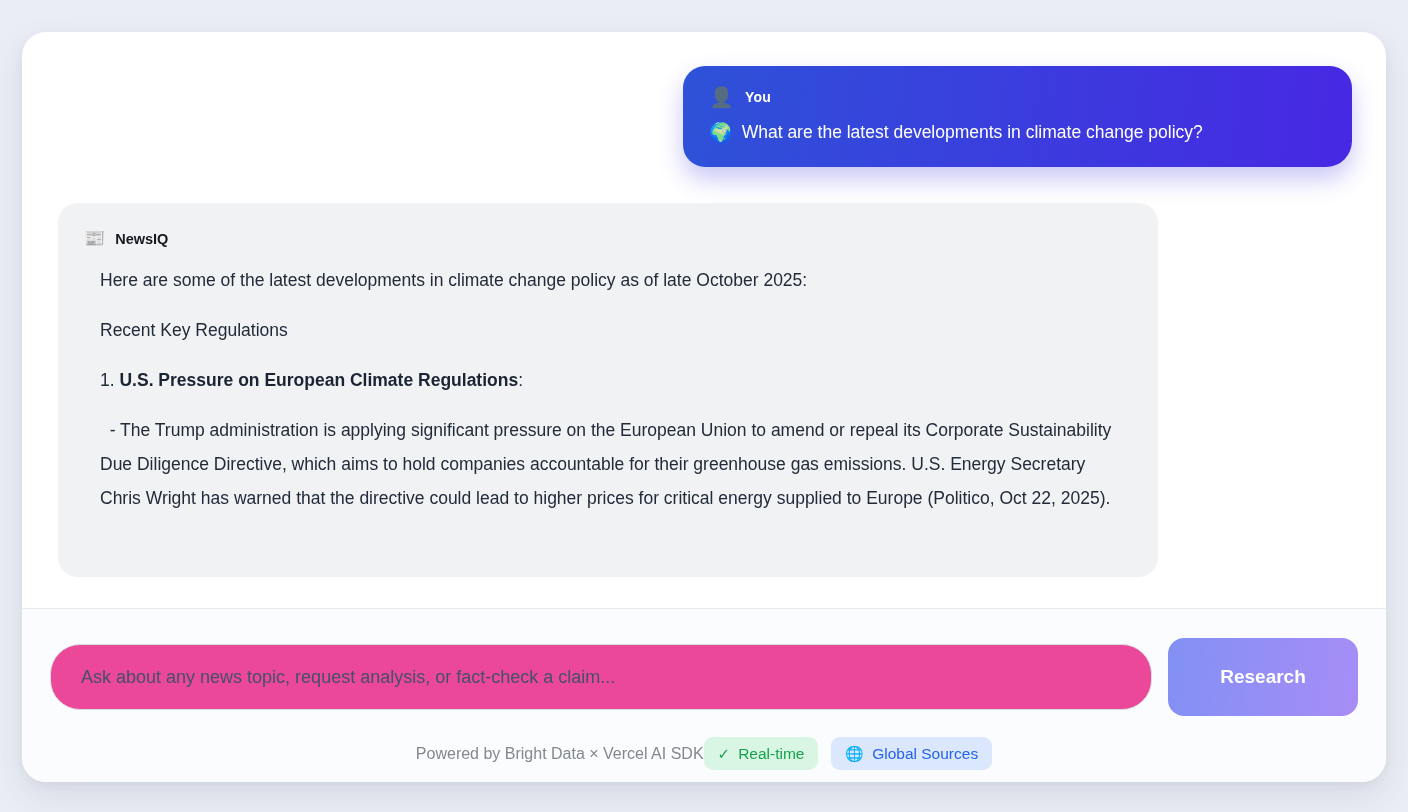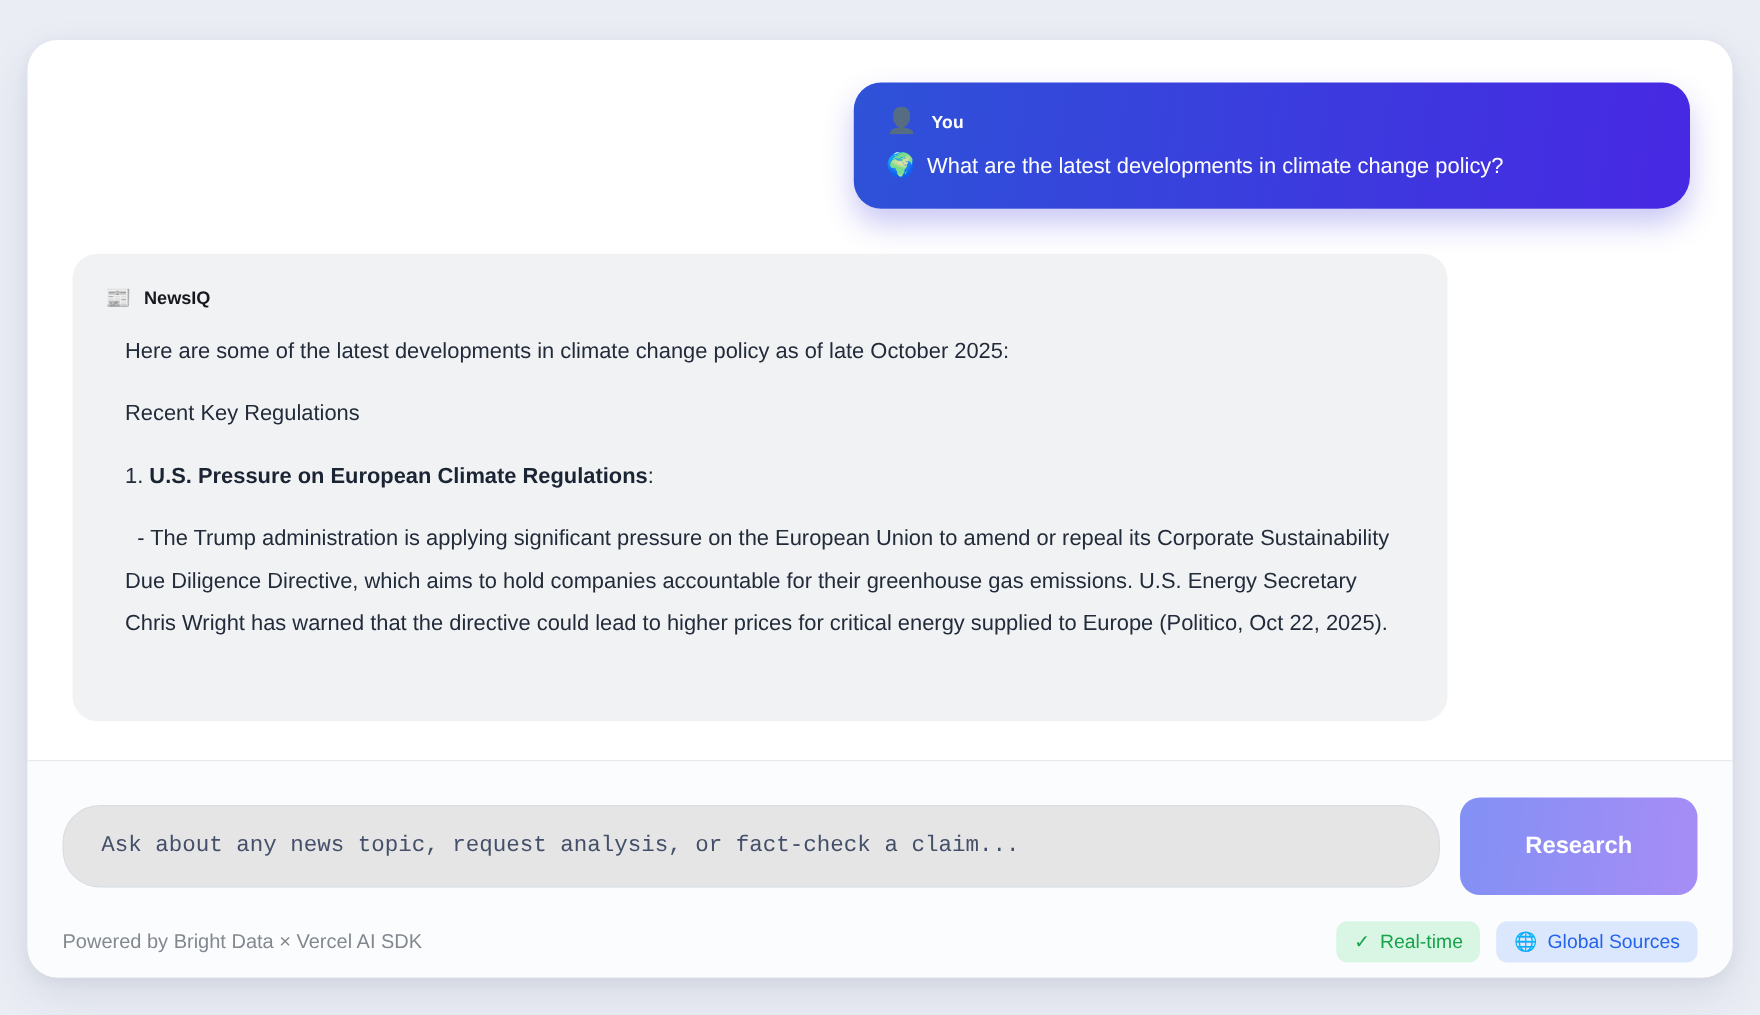--- a/index.html
+++ b/index.html
@@ -96,43 +96,43 @@
     gap: 16px;
     margin-top: 29px;
   }
   .composer-input {
     flex: 1;
     height: 66px;
     box-sizing: border-box;
     border: 1px solid #d9dde4;
     border-radius: 30px;
     padding: 0 30px;
-    font-family: Liberation Mono, monospace;
+    font-family: Liberation Sans, sans-serif;
     font-size: 18px;
     color: #222b3a;
-    background: #e5e5e5;
+    background: #ec4899;
     outline: none;
   }
   .composer-input::placeholder { color: #44506a; opacity: 1; }
   .research-button {
     width: 190px;
     height: 78px;
     flex: none;
     border: none;
     border-radius: 16px;
     color: #ffffff;
     font-family: "Liberation Sans", "DejaVu Sans", sans-serif;
     font-weight: bold;
     font-size: 19px;
     background: linear-gradient(97deg, #8290f4, #a78df6);
     cursor: pointer;
   }
   .footer-row {
     display: flex;
-    justify-content: space-between;
+    justify-content: center;
     align-items: center;
     margin-top: 21px;
   }
   .powered-by { color: #83888f; font-size: 16px; }
   .badges { display: flex; gap: 13px; }
   .badge {
     display: inline-flex;
     align-items: center;
     gap: 8px;
     height: 33px;

